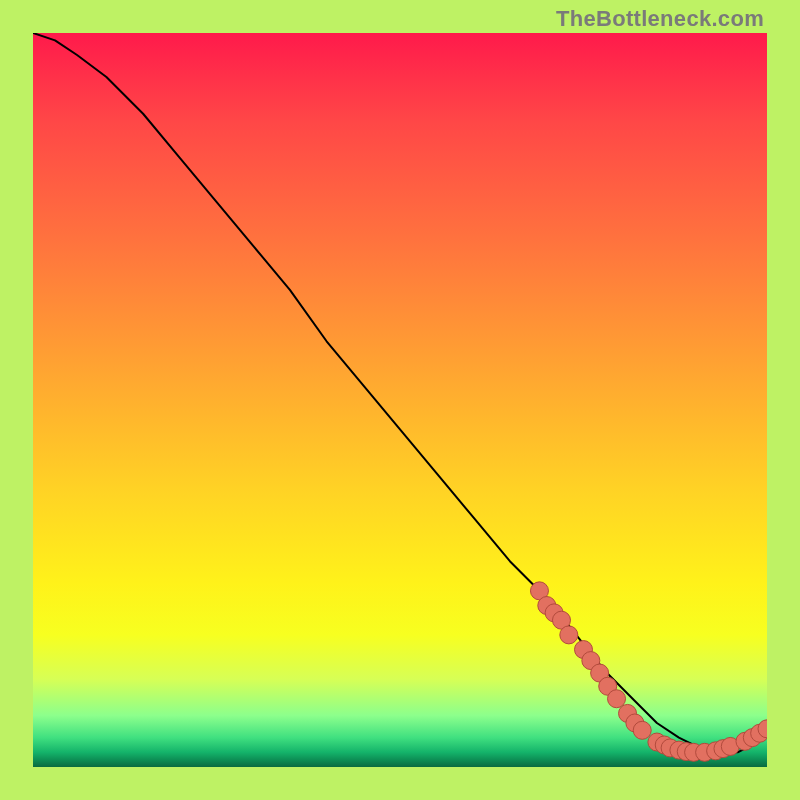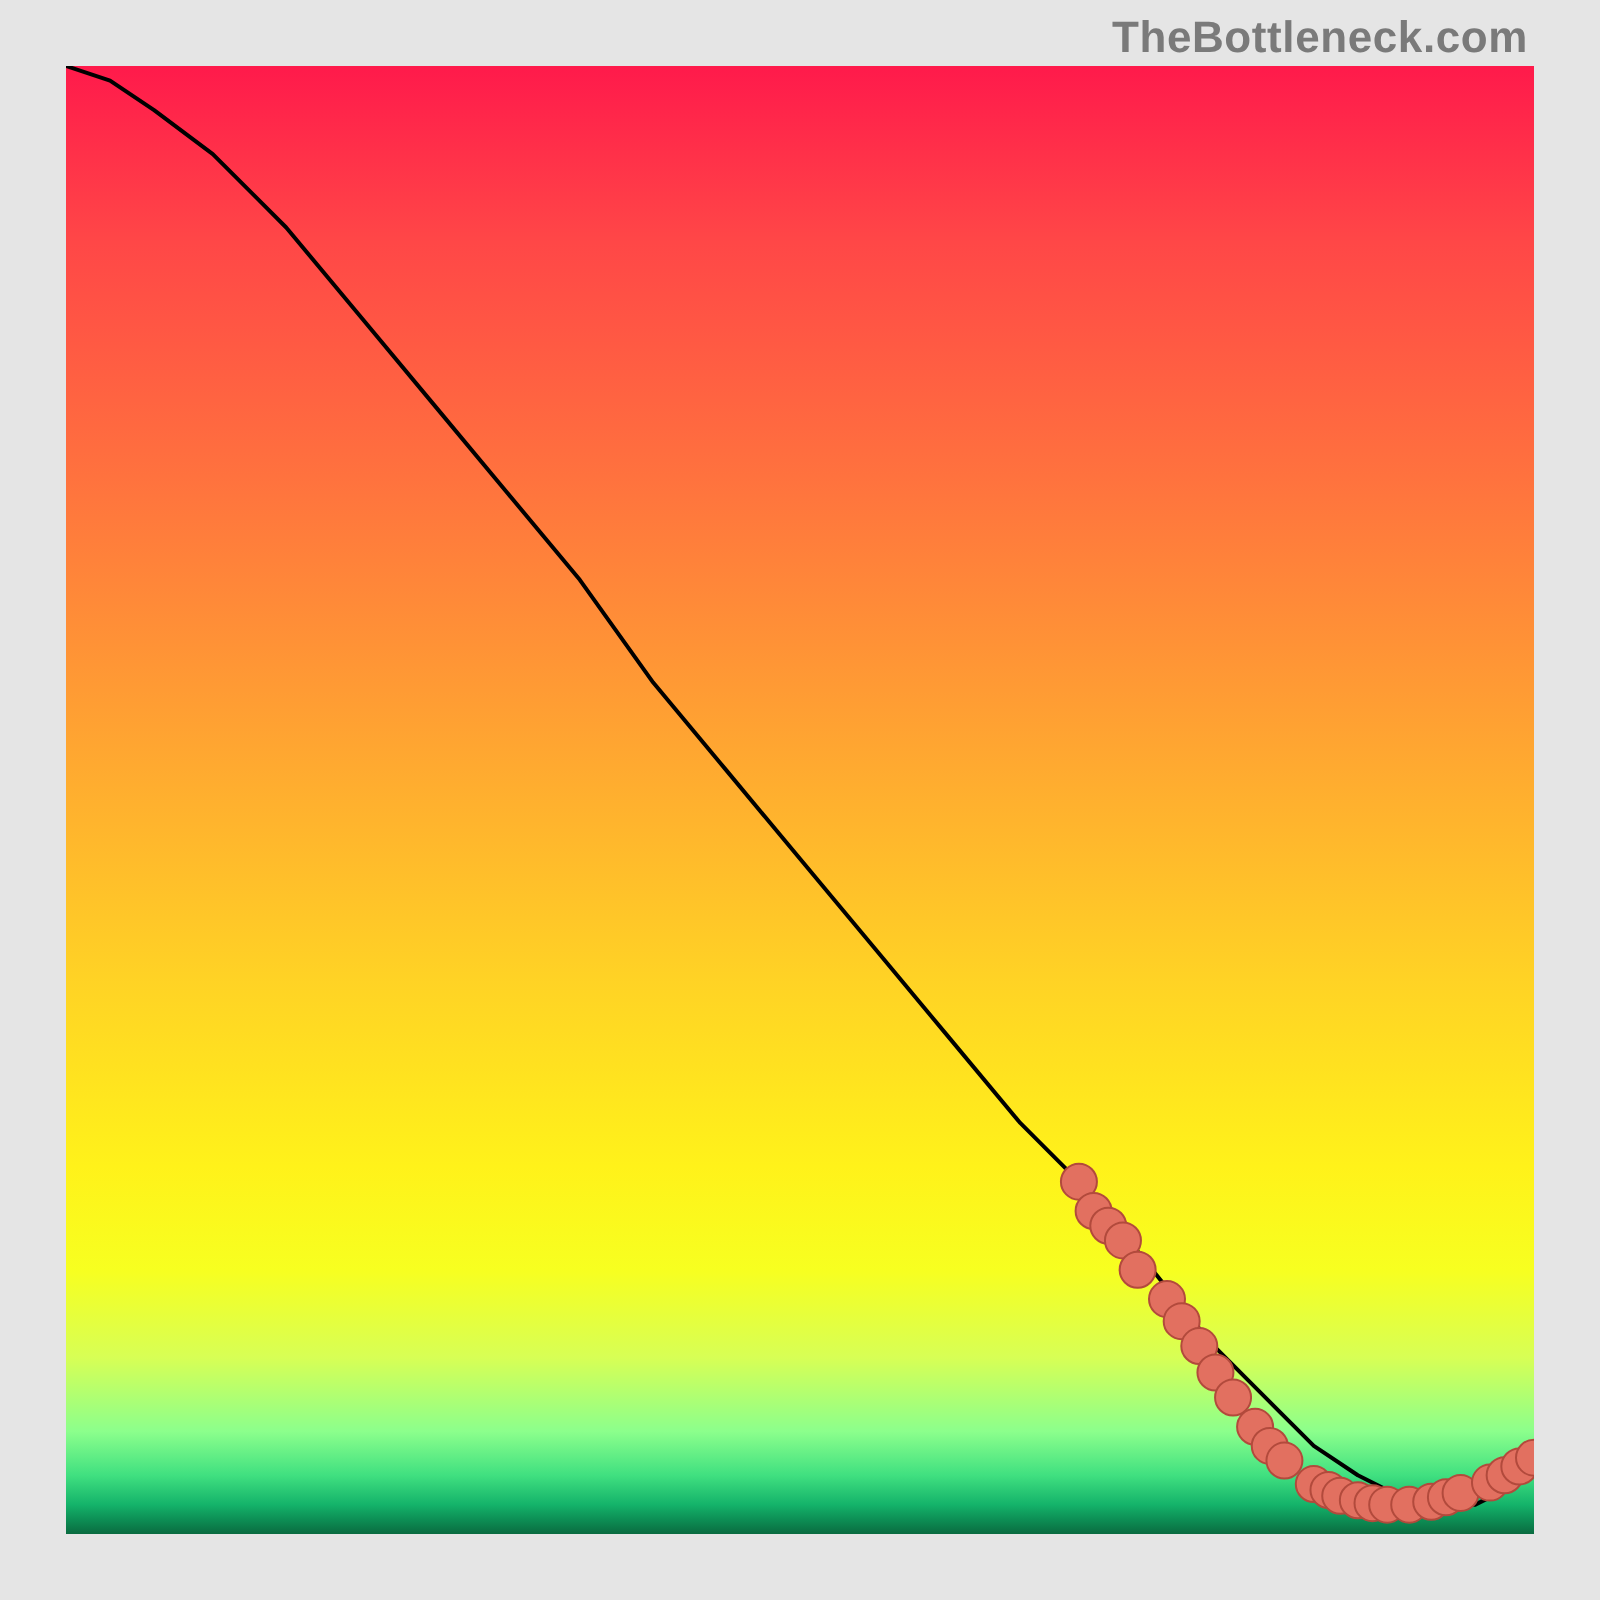--- a/index.html
+++ b/index.html
@@ -7,21 +7,21 @@
     width: 800px;
     height: 800px;
     background: #000;
     overflow: hidden;
     font-family: Arial, Helvetica, sans-serif;
   }
   .stage {
     position: relative;
     width: 800px;
     height: 800px;
-    background: #e5e5e5;
+    background: #bef264;
   }
   .plot {
     position: absolute;
     left: 33px;
     top: 33px;
     width: 734px;
     height: 734px;
     background: linear-gradient(to bottom,
       #ff1a4b 0%,
       #ff4747 12%,

